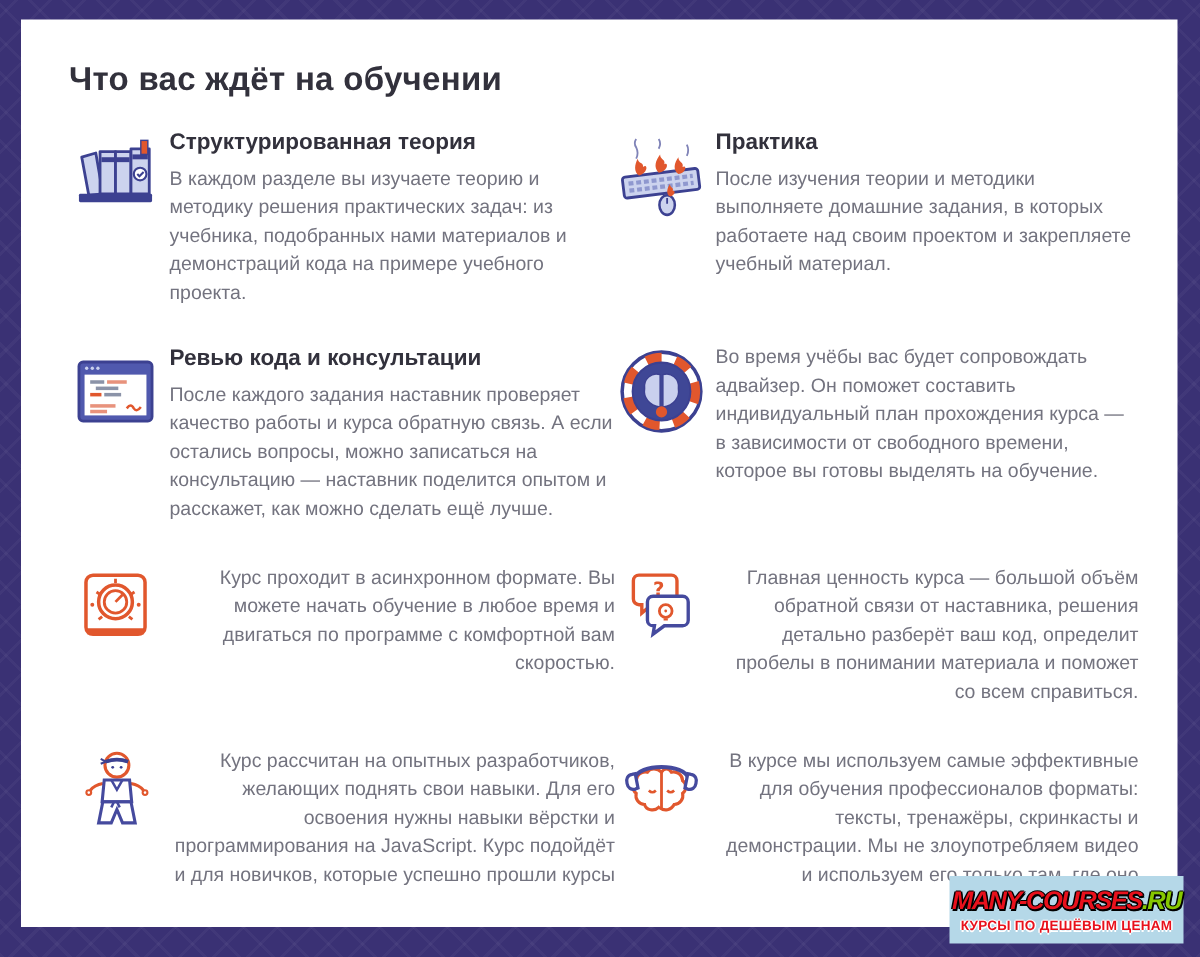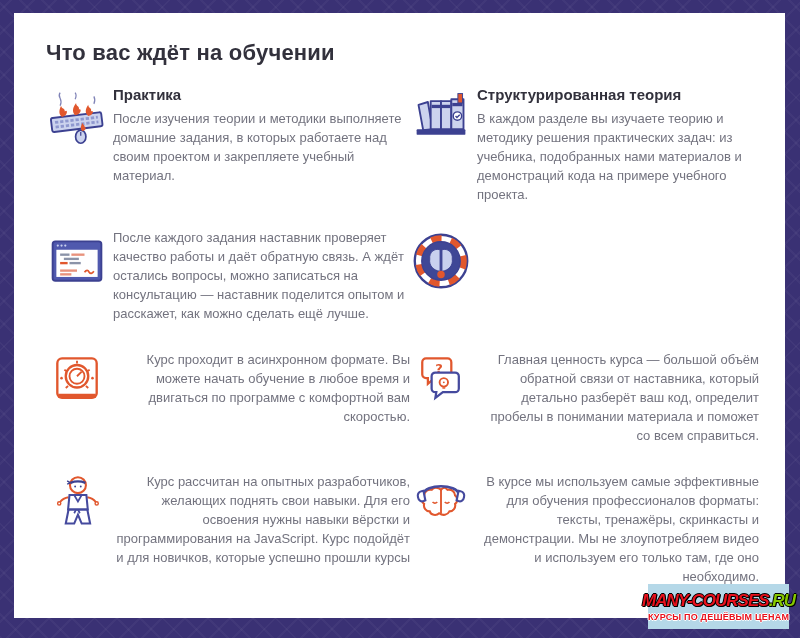--- a/index.html
+++ b/index.html
@@ -12,21 +12,21 @@
   .section-title{font-size:22px;font-weight:bold;color:#32313c;margin:0 0 18px;letter-spacing:.2px;}
   .section2{margin-top:24px;}
   .grid{display:grid;grid-template-columns:364px 1fr;row-gap:24px;}
   .item{display:flex;align-items:flex-start;}
   .icon-box{width:62px;min-width:62px;margin-right:5px;margin-top:2px;display:flex;justify-content:center;}
   .icon-box svg{width:60px;height:62px;display:block;}
   .item-title{font-size:15px;font-weight:bold;color:#32313c;margin:2px 0 6px;}
   .item-text{font-size:13px;line-height:19px;color:#73737f;margin:0;max-width:298px;}
   .item:nth-child(even) .item-text{max-width:308px;}
   .section2 .item-text{margin-top:3px;text-align:right;}
-  .watermark{position:absolute;right:11px;bottom:9px;width:141px;height:45px;background:#b5d8e8;
+  .watermark{position:absolute;right:11px;bottom:9px;width:156px;height:45px;background:#b5d8e8;
     display:flex;flex-direction:column;align-items:center;justify-content:center;cursor:pointer;}
   .wm-title{font-weight:bold;font-style:italic;font-size:17px;letter-spacing:-1px;color:#e8111c;
     white-space:nowrap;line-height:18px;
     text-shadow:-1px 0 #000,1px 0 #000,0 -1px #000,0 1px #000,1px 1px #000;}
   .wm-tld{color:#86c800;}
   .wm-sub{font-size:9px;font-weight:bold;color:#e8111c;letter-spacing:.2px;margin-top:2px;white-space:nowrap;
     text-shadow:-1px 0 #fff,1px 0 #fff,0 -1px #fff,0 1px #fff;text-align:center;}
 </style>
 </head>
 <body>
@@ -34,66 +34,66 @@
 <div class="frame">
   <div class="content">
 
     <section>
       <h2 class="section-title">Что вас ждёт на обучении</h2>
       <div class="grid">
 
         <div class="item">
           <div class="icon-box">
             <svg viewBox="0 0 64 64">
-              <g stroke="#3c4191" stroke-width="1.3" fill="none" opacity=".65">
-                <path d="M14 20 q2 -4 0 -8 q-2 -3 0 -6"></path>
-                <path d="M30 13 q2 -4 0 -7"></path>
-                <path d="M50 18 q2 -4 0 -8"></path>
-              </g>
-              <g transform="rotate(-7 32 40)">
-                <rect x="5" y="30" width="54" height="15" rx="2" fill="#ccd3ee" stroke="#3c4191" stroke-width="2"></rect>
-                <line x1="9" y1="35" x2="55" y2="35" stroke="#8f98cf" stroke-width="3" stroke-dasharray="3.5 2"></line>
-                <line x1="9" y1="40" x2="55" y2="40" stroke="#8f98cf" stroke-width="3" stroke-dasharray="3.5 2"></line>
-              </g>
-              <g fill="#e1572d">
-                <path d="M16 32 c-4 -3 -3 -8 -1 -12 c1 4 4 2 4 6 c3 -3 4 4 -3 6z"></path>
-                <path d="M30 30 c-4 -4 -2 -9 1 -13 c0 4 4 3 3 7 c3 -2 3 5 -4 6z"></path>
-                <path d="M44 31 c-4 -3 -3 -8 0 -12 c0 4 4 3 3 7 c3 -2 3 4 -3 5z"></path>
-              </g>
-              <ellipse cx="36" cy="53" rx="5.5" ry="7" fill="#ccd3ee" stroke="#3c4191" stroke-width="1.8"></ellipse>
-              <line x1="36" y1="48" x2="36" y2="52" stroke="#3c4191" stroke-width="1.3"></line>
-              <path d="M38 47 c-3 -2 -2 -6 0 -9 c0 3 3 2 2 5 c2 -1 2 3 -2 4z" fill="#e1572d"></path>
-            </svg>
-          </div>
-          <div class="item-body">
-            <h3 class="item-title">Практика</h3>
-            <p class="item-text">После изучения теории и методики выполняете домашние задания, в которых работаете над своим проектом и закрепляете учебный материал.</p>
-          </div>
-        </div>
-
-        <div class="item">
-          <div class="icon-box">
-            <svg viewBox="0 0 64 64">
               <g stroke="#3c4191" stroke-width="2" stroke-linejoin="round">
                 <path d="M8 19 L18 16 L23 45 L13 46 Z" fill="#ccd3ee"></path>
                 <rect x="21" y="15" width="11" height="30" fill="#ccd3ee"></rect>
                 <rect x="32" y="15" width="11" height="30" fill="#ccd3ee"></rect>
                 <rect x="43" y="13" width="13" height="32" fill="#ccd3ee"></rect>
               </g>
               <rect x="22" y="19" width="20" height="3.5" fill="#3c4191"></rect>
               <rect x="44" y="17" width="11" height="3.5" fill="#3c4191"></rect>
               <rect x="50" y="7" width="5" height="10" fill="#e1572d" stroke="#3c4191" stroke-width="1"></rect>
               <circle cx="49.5" cy="31" r="4.5" fill="#fff" stroke="#3c4191" stroke-width="1.5"></circle>
               <path d="M47.5 31 l1.5 1.5 l3 -3" stroke="#3c4191" stroke-width="1.5" fill="none"></path>
               <rect x="6" y="45" width="52" height="6" rx="1" fill="#3c4191"></rect>
             </svg>
           </div>
           <div class="item-body">
             <h3 class="item-title">Структурированная теория</h3>
             <p class="item-text">В каждом разделе вы изучаете теорию и методику решения практических задач: из учебника, подобранных нами материалов и демонстраций кода на примере учебного проекта.</p>
+          </div>
+        </div>
+
+        <div class="item">
+          <div class="icon-box">
+            <svg viewBox="0 0 64 64">
+              <g stroke="#3c4191" stroke-width="1.3" fill="none" opacity=".65">
+                <path d="M14 20 q2 -4 0 -8 q-2 -3 0 -6"></path>
+                <path d="M30 13 q2 -4 0 -7"></path>
+                <path d="M50 18 q2 -4 0 -8"></path>
+              </g>
+              <g transform="rotate(-7 32 40)">
+                <rect x="5" y="30" width="54" height="15" rx="2" fill="#ccd3ee" stroke="#3c4191" stroke-width="2"></rect>
+                <line x1="9" y1="35" x2="55" y2="35" stroke="#8f98cf" stroke-width="3" stroke-dasharray="3.5 2"></line>
+                <line x1="9" y1="40" x2="55" y2="40" stroke="#8f98cf" stroke-width="3" stroke-dasharray="3.5 2"></line>
+              </g>
+              <g fill="#e1572d">
+                <path d="M16 32 c-4 -3 -3 -8 -1 -12 c1 4 4 2 4 6 c3 -3 4 4 -3 6z"></path>
+                <path d="M30 30 c-4 -4 -2 -9 1 -13 c0 4 4 3 3 7 c3 -2 3 5 -4 6z"></path>
+                <path d="M44 31 c-4 -3 -3 -8 0 -12 c0 4 4 3 3 7 c3 -2 3 4 -3 5z"></path>
+              </g>
+              <ellipse cx="36" cy="53" rx="5.5" ry="7" fill="#ccd3ee" stroke="#3c4191" stroke-width="1.8"></ellipse>
+              <line x1="36" y1="48" x2="36" y2="52" stroke="#3c4191" stroke-width="1.3"></line>
+              <path d="M38 47 c-3 -2 -2 -6 0 -9 c0 3 3 2 2 5 c2 -1 2 3 -2 4z" fill="#e1572d"></path>
+            </svg>
+          </div>
+          <div class="item-body">
+            <h3 class="item-title">Практика</h3>
+            <p class="item-text">После изучения теории и методики выполняете домашние задания, в которых работаете над своим проектом и закрепляете учебный материал.</p>
           </div>
         </div>
 
         <div class="item">
           <div class="icon-box">
             <svg viewBox="0 0 64 64">
               <rect x="6" y="11" width="52" height="42" rx="3" fill="#5059ae" stroke="#3c4191" stroke-width="2"></rect>
               <circle cx="11.5" cy="15.5" r="1.2" fill="#c9d0ee"></circle>
               <circle cx="15.5" cy="15.5" r="1.2" fill="#c9d0ee"></circle>
               <circle cx="19.5" cy="15.5" r="1.2" fill="#c9d0ee"></circle>
@@ -102,38 +102,40 @@
               <rect x="26" y="24" width="14" height="2.5" fill="#e8927c"></rect>
               <rect x="18" y="28.5" width="16" height="2.5" fill="#8b93a8"></rect>
               <rect x="14" y="33" width="8" height="2.5" fill="#e1572d"></rect>
               <rect x="24" y="33" width="12" height="2.5" fill="#8b93a8"></rect>
               <rect x="14" y="41" width="18" height="2.5" fill="#e8927c"></rect>
               <rect x="14" y="45" width="12" height="2.5" fill="#e8927c"></rect>
               <path d="M40 44 q3 -4 5 0 q2 3 5 -1" stroke="#e1572d" stroke-width="1.8" fill="none"></path>
             </svg>
           </div>
           <div class="item-body">
-            <p class="item-text">После каждого задания наставник проверяет качество работы и даёт обратную связь. А ждёт остались вопросы, можно записаться на консультацию — наставник поделится опытом и расскажет, как можно сделать ещё лучше.</p>
+            <h3 class="item-title">Ревью кода и консультации</h3>
+            <p class="item-text">После каждого задания наставник проверяет качество работы и курса обратную связь. А если остались вопросы, можно записаться на консультацию — наставник поделится опытом и расскажет, как можно сделать ещё лучше.</p>
           </div>
         </div>
 
         <div class="item">
           <div class="icon-box">
             <svg viewBox="0 0 64 64">
               <circle cx="32" cy="32" r="28" fill="#fff" stroke="#3c4191" stroke-width="2.5"></circle>
               <circle cx="32" cy="32" r="24" fill="none" stroke="#e1572d" stroke-width="7" stroke-dasharray="11 10" stroke-dashoffset="3"></circle>
               <circle cx="32" cy="32" r="20.5" fill="#3f4796" stroke="#3c4191" stroke-width="1.5"></circle>
               <g fill="#c9d0ee" stroke="#3c4191" stroke-width="1">
                 <path d="M31 20 c-6 -2 -12 3 -11 10 c-1 6 3 12 11 13 z"></path>
                 <path d="M33 20 c6 -2 12 3 11 10 c1 6 -3 12 -11 13 z"></path>
               </g>
               <circle cx="32" cy="46.5" r="4" fill="#e1572d"></circle>
             </svg>
           </div>
           <div class="item-body">
+            <p class="item-text">Во время учёбы вас будет сопровождать адвайзер. Он поможет составить индивидуальный план прохождения курса — в зависимости от свободного времени, которое вы готовы выделять на обучение.</p>
           </div>
         </div>
 
       </div>
     </section>
 
     <section class="section2">
       <div class="grid">
 
         <div class="item">
@@ -165,21 +167,21 @@
             <svg viewBox="0 0 64 64" fill="none">
               <path d="M16 9 h23 c2.2 0 4 1.8 4 4 v13 c0 2.2 -1.8 4 -4 4 h-14 l-7 6 v-6 h-2 c-2.2 0 -4 -1.8 -4 -4 v-13 c0 -2.2 1.8 -4 4 -4 z" stroke="#e1572d" stroke-width="2.4"></path>
               <text x="30" y="24" fill="#e1572d" font-size="14" font-weight="bold" font-family="DejaVu Sans, sans-serif" text-anchor="middle">?</text>
               <path d="M26 24 h21 c2.3 0 4 1.7 4 4 v13 c0 2.3 -1.7 4 -4 4 h-13 l-8 6 l1 -6 h-1 c-2.3 0 -4 -1.7 -4 -4 v-13 c0 -2.3 1.7 -4 4 -4 z" fill="#fff" stroke="#454a9e" stroke-width="2.4"></path>
               <circle cx="35" cy="34.5" r="4.5" stroke="#e1572d" stroke-width="2"></circle>
               <circle cx="35" cy="34.5" r="1" fill="#e1572d"></circle>
               <path d="M33.5 40.5 h3" stroke="#e1572d" stroke-width="1.6"></path>
             </svg>
           </div>
           <div class="item-body">
-            <p class="item-text">Главная ценность курса — большой объём обратной связи от наставника, который детально разберёт ваш код, определит пробелы в понимании материала и поможет со всем справиться.</p>
+            <p class="item-text">Главная ценность курса — большой объём обратной связи от наставника, решения детально разберёт ваш код, определит пробелы в понимании материала и поможет со всем справиться.</p>
           </div>
         </div>
 
         <div class="item">
           <div class="icon-box">
             <svg viewBox="0 0 64 64" fill="none">
               <circle cx="33" cy="14" r="8.5" stroke="#e1572d" stroke-width="2.2"></circle>
               <path d="M25 11.5 q8 -3 16 0" stroke="#3c4191" stroke-width="2.6"></path>
               <path d="M25 11.5 l-3.5 -2 M25 11.5 l-3.5 1.5" stroke="#3c4191" stroke-width="1.5"></path>
               <circle cx="30" cy="15.5" r="1" fill="#3c4191"></circle>

